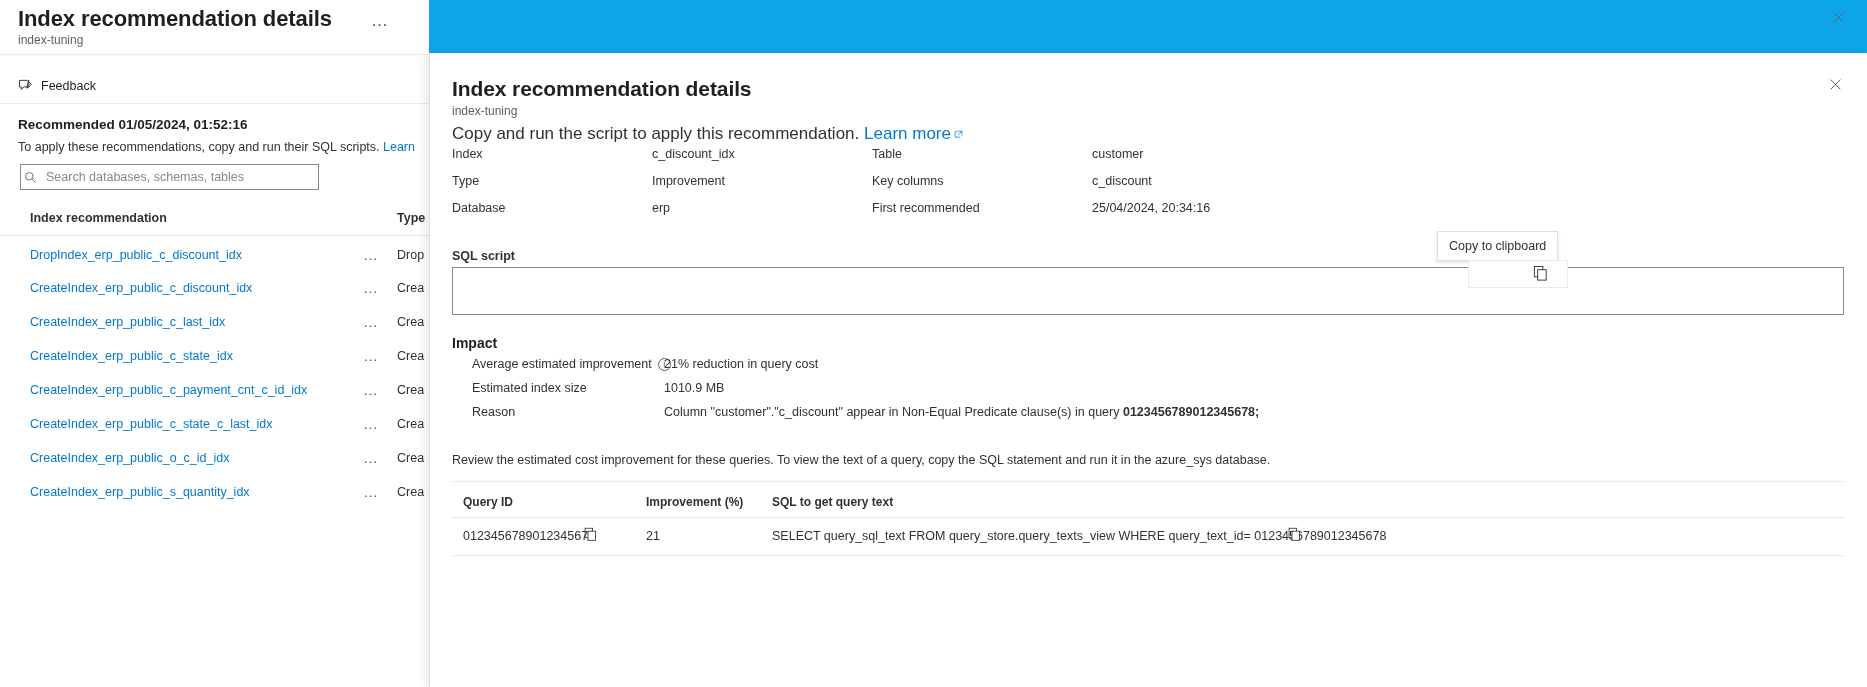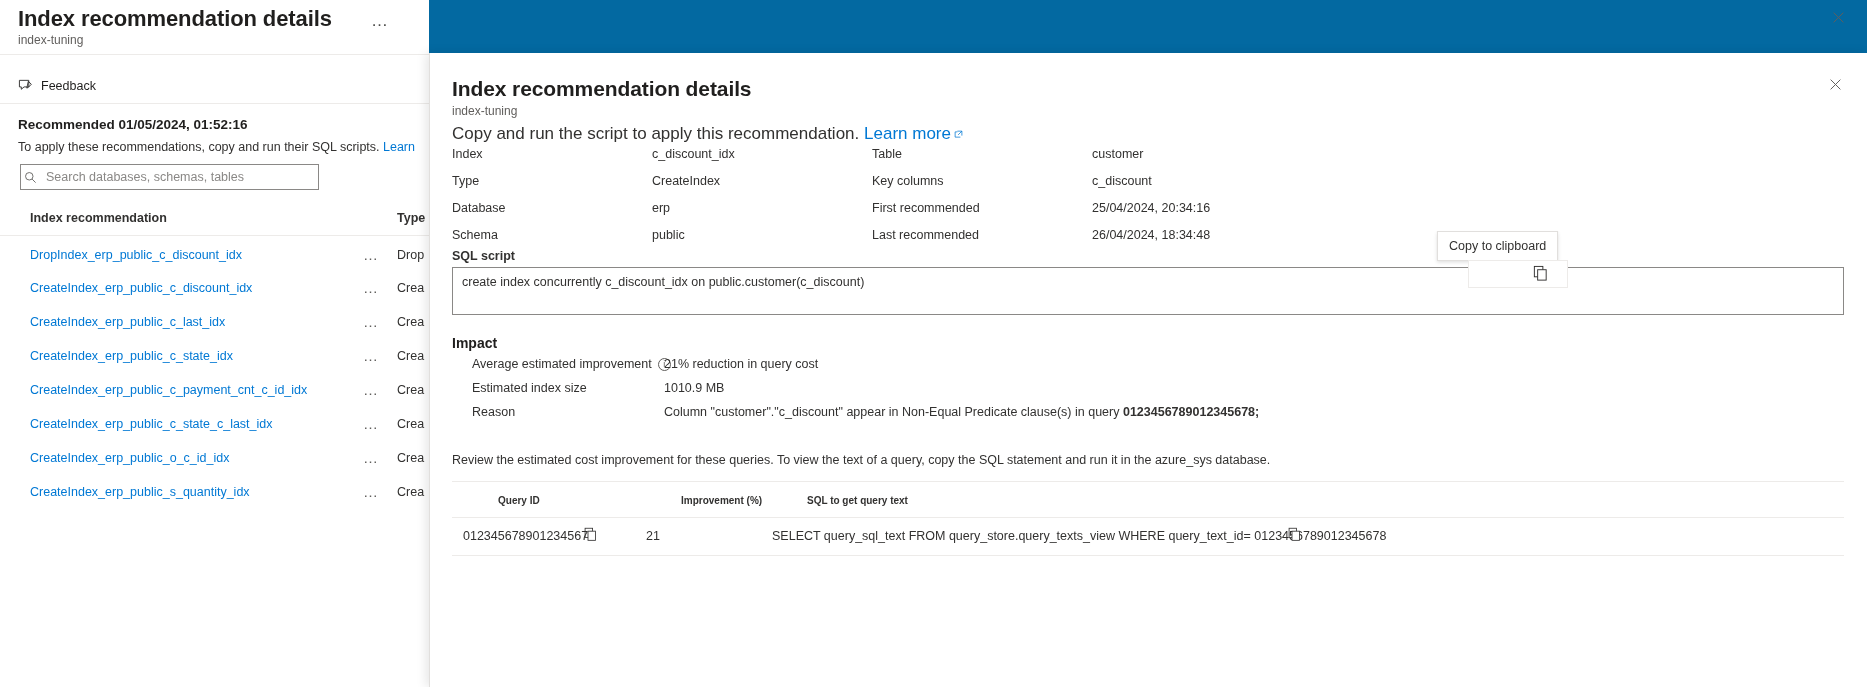--- a/index.html
+++ b/index.html
@@ -4,21 +4,21 @@
 <style>
   * { box-sizing: border-box; }
   html, body {
     margin: 0; padding: 0;
     width: 1867px; height: 687px;
     background: #ffffff;
     font-family: "Liberation Sans", sans-serif;
     color: #1b1a19;
     overflow: hidden;
   }
-  .app { position: relative; width: 1867px; height: 576px; background:#0369a1; }
+  .app { position: relative; width: 1867px; height: 576px; background:#0ea5e9; }
 
   
   .back-blade {
     position: absolute; left: 0; top: 0; width: 429px; height: 687px;
     background: #ffffff;
   }
   .bb-title {
     position: absolute; left: 18px; top: 6px;
     font-size: 22px; font-weight: 600; color: #201f1e; letter-spacing: -0.1px;
   }
@@ -163,21 +163,21 @@
   .reason-mono { font-family: "Liberation Sans", sans-serif; }
   .qid-inline { font-weight: 600; }
 
   .review-note {
     position: absolute; left: 22px; top: 400px; width: 1300px;
     font-size: 12.5px; color: #323130;
   }
   .q-divider { position: absolute; left: 22px; top: 428px; width: 1392px; height: 1px; background: #edebe9; }
 
   .qtbl-head { position: absolute; left: 22px; top: 436px; width: 1392px; height: 28px; }
-  .qtbl-head span { position: absolute; top: 6px; font-size: 10px; font-weight: 600; color: #323130; margin-left: 35px; }
+  .qtbl-head span { position: absolute; top: 6px; font-size: 12px; font-weight: 600; color: #323130; }
   .qh1 { left: 11px; }
   .qh2 { left: 194px; }
   .qh3 { left: 320px; }
   .qtbl-line { position: absolute; left: 22px; top: 464px; width: 1392px; height: 1px; background: #edebe9; }
   .qrow { position: absolute; left: 22px; top: 464px; width: 1392px; height: 38px; }
   .qrow .c1 { position: absolute; left: 11px; top: 12px; font-size: 12.5px; color: #323130; }
   .qrow .c1copy { position: absolute; left: 131px; top: 10px; cursor: pointer; }
   .qrow .c2 { position: absolute; left: 194px; top: 12px; font-size: 12.5px; color: #323130; }
   .qrow .c3 { position: absolute; left: 320px; top: 12px; font-size: 12.5px; color: #323130; }
   .qrow .c3copy { position: absolute; left: 835px; top: 10px; cursor: pointer; }
@@ -300,41 +300,34 @@
 
     <div class="kv">
       <div class="kv-row">
         <span class="kv-k kv-c1k">Index</span>
         <span class="kv-v kv-c1v">c_discount_idx</span>
         <span class="kv-k kv-c2k">Table</span>
         <span class="kv-v kv-c2v">customer</span>
       </div>
       <div class="kv-row">
         <span class="kv-k kv-c1k">Type</span>
-        <span class="kv-v kv-c1v">CreateIndex</span>
+        <span class="kv-v kv-c1v">Improvement</span>
         <span class="kv-k kv-c2k">Key columns</span>
         <span class="kv-v kv-c2v">c_discount</span>
       </div>
       <div class="kv-row">
         <span class="kv-k kv-c1k">Database</span>
         <span class="kv-v kv-c1v">erp</span>
         <span class="kv-k kv-c2k">First recommended</span>
         <span class="kv-v kv-c2v">25/04/2024, 20:34:16</span>
       </div>
-      <div class="kv-row">
-        <span class="kv-k kv-c1k">Schema</span>
-        <span class="kv-v kv-c1v">public</span>
-        <span class="kv-k kv-c2k">Last recommended</span>
-        <span class="kv-v kv-c2v">26/04/2024, 18:34:48</span>
-      </div>
     </div>
 
     <div class="sqlscript-label">SQL script</div>
     <div class="sqlscript-box"></div>
-    <div class="sqlscript-text" style="left:32px; top:222px">create index concurrently c_discount_idx on public.customer(c_discount)</div>
 
     <div class="copy-tooltip">Copy to clipboard</div>
     <div class="copy-btn-area"></div>
     <div class="copy-ico-sql">
       <svg class="ic" width="17" height="17" viewBox="0 0 18 18">
         <rect x="2.5" y="1.5" width="9" height="11" fill="none" stroke="#323130" stroke-width="1"></rect>
         <rect x="6" y="5" width="9" height="11" fill="#ffffff" stroke="#323130" stroke-width="1"></rect>
       </svg>
     </div>
 

